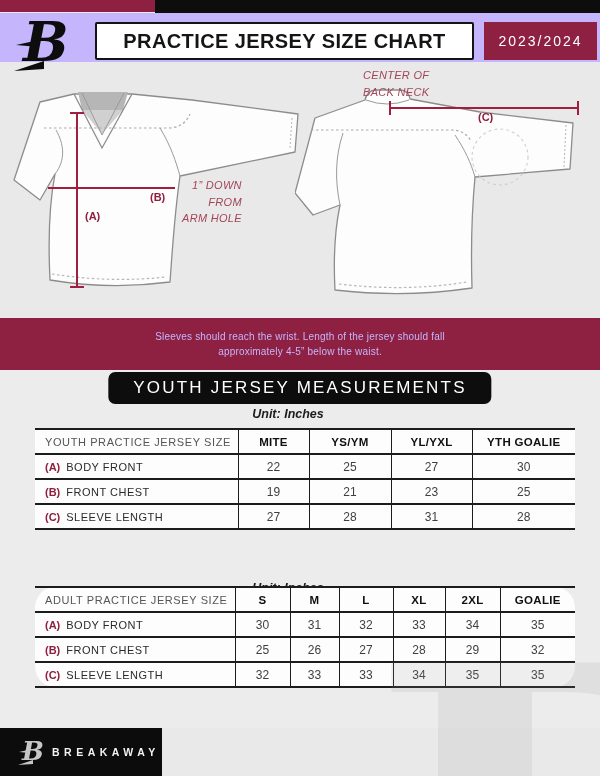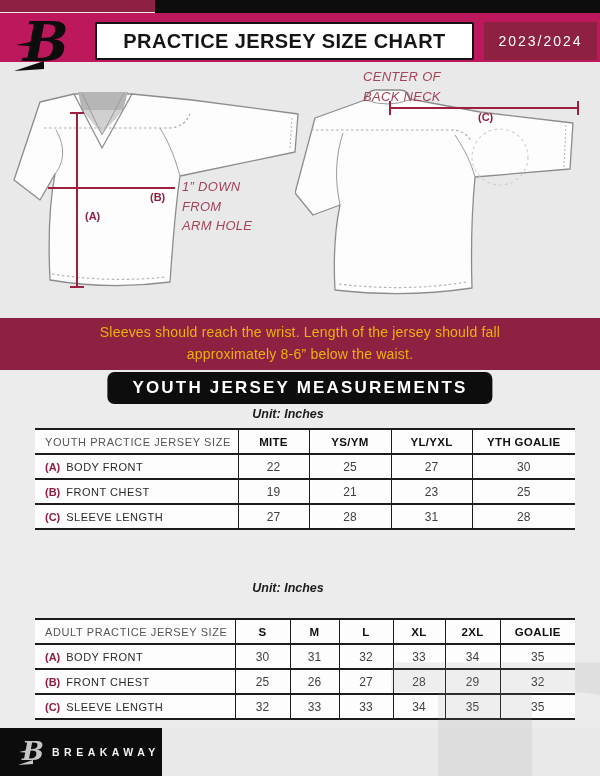--- a/index.html
+++ b/index.html
@@ -5,47 +5,47 @@
   * { margin:0; padding:0; box-sizing:border-box; }
   body { background:#cccccc; font-family:"Liberation Sans", sans-serif; }
   #page { position:relative; width:600px; height:776px; background:#e9e9e9; overflow:hidden; margin:0 auto; }
 
   
   .topbar { position:absolute; left:0; top:0; width:600px; height:13px; }
   .topbar .maroon-seg { position:absolute; left:0; top:0; width:155px; height:12px; background:#8e2142; }
   .topbar .black-seg { position:absolute; left:155px; top:0; width:445px; height:13px; background:#0d0d0d; }
 
   
-  .header { position:absolute; left:0; top:13px; width:600px; height:67px; background:#be185d; }
+  .header { position:absolute; left:0; top:13px; width:600px; height:67px; background:#c4b5fd; }
   .title-box { position:absolute; left:95px; top:9px; width:379px; height:38px; background:#ffffff;
                border:2px solid #141414; border-radius:2px; display:flex; align-items:center; justify-content:center; }
   .title-box span { font-size:20px; font-weight:bold; color:#151515; letter-spacing:.4px; }
   .season-box { position:absolute; left:484px; top:9px; width:113px; height:38px; background:#8e2142;
                 display:flex; align-items:center; justify-content:center; }
   .season-box span { font-size:14px; font-weight:normal; color:#fff; letter-spacing:2px; }
   .logo { position:absolute; left:14px; top:14px; z-index:6; }
 
   
   .diagrams { position:absolute; left:0; top:62px; width:600px; height:256px; background:#e9e9e9; }
   .jersey-svg { position:absolute; }
-  .dnote { position:absolute; font-style:italic; font-size:13px; line-height:1.5; color:#a34458; letter-spacing:.3px; white-space:pre-line; }
+  .dnote { position:absolute; font-style:italic; font-size:11px; line-height:1.5; color:#a34458; letter-spacing:.3px; white-space:pre-line;text-align:right; }
   .dkey  { position:absolute; font-weight:bold; font-size:11px; color:#8e1f3e; }
 
   
   .banner { position:absolute; left:0; top:318px; width:600px; height:52px; background:#8e2142;
             display:flex; flex-direction:column; align-items:center; justify-content:center; }
-  .banner span { color:#eab308; font-size:14px; line-height:1.55; letter-spacing:.2px; }
+  .banner span { color:#c4b5fd; font-size:10px; line-height:1.55; letter-spacing:.2px; }
 
   
   .sections { position:absolute; left:0; top:370px; width:600px; height:358px; background:#ececec; }
   .watermark { position:absolute; left:368px; top:282px; font-family:"DejaVu Serif", serif; font-weight:bold;
                font-size:500px; line-height:.8; color:rgba(150,150,150,0.14); z-index:3; pointer-events:none; }
   .sec-title { position:absolute; left:50%; transform:translateX(-50%); height:32px; background:#0d0d0d;
                border-radius:7px; display:flex; align-items:center; padding:0 25px; z-index:2; }
-  .sec-title span { color:#fff; font-weight:bold; font-size:17px; letter-spacing:2.2px; white-space:nowrap; }
+  .sec-title span { color:#fff; font-weight:normal; font-size:17px; letter-spacing:2.2px; white-space:nowrap; }
   .unit-line { position:absolute; left:0; width:576px; text-align:center; font-style:italic; font-weight:bold;
                font-size:12.5px; color:#1c1c1c; z-index:2; }
   .mtable { position:absolute; left:35px; width:540px; border-collapse:collapse; background:#fdfdfd;
             table-layout:fixed; z-index:2; }
   .mtable td { border-top:2px solid #1c1c1c; border-bottom:2px solid #1c1c1c; height:25px; padding:0;
                font-size:12px; color:#3f3f3f; text-align:center; vertical-align:middle; }
   .mtable td.vcol { border-left:1.5px solid #1c1c1c; }
   .mtable td.labcol { text-align:left; padding-left:10px; }
   .mtable .size-header { font-size:11px; letter-spacing:.6px; color:#555; font-weight:normal; }
   .mtable .col-header { font-weight:bold; color:#101010; font-size:11.5px; letter-spacing:.3px; }
@@ -130,21 +130,21 @@
     <span class="dkey" style="left:478px; top:49px;">(C)</span>
     <span class="dkey" style="left:150px; top:129px;">(B)</span>
     <span class="dnote" style="left:182px; top:115px;">1” DOWN
 FROM
 ARM HOLE</span>
     <span class="dkey" style="left:85px; top:148px;">(A)</span>
   </div>
 
   <div class="banner">
     <span>Sleeves should reach the wrist. Length of the jersey should fall</span>
-    <span>approximately 8-6” below the waist.</span>
+    <span>approximately 4-5” below the waist.</span>
   </div>
 
   <div class="sections">
 
     <div class="sec-title" style="top:2px;">
       <span>YOUTH JERSEY MEASUREMENTS</span>
     </div>
     <div class="unit-line" style="top:37px;">Unit: Inches</div>
 
     <table class="mtable" style="top:58px;">
@@ -182,21 +182,21 @@
         <td class="vcol">27</td>
         <td class="vcol">28</td>
         <td class="vcol">31</td>
         <td class="vcol">28</td>
       </tr>
     </tbody>
       </table>
 
     <div class="unit-line" style="top:211px;">Unit: Inches</div>
 
-    <table class="mtable" style="top:248px;">
+    <table class="mtable" style="top:216px;border-radius:22px;">
       <colgroup>
           <col style="width:200px">
           <col style="width:55px">
           <col style="width:49px">
           <col style="width:54px">
           <col style="width:52px">
           <col style="width:55px">
           <col style="width:75px">
         </colgroup>
       <tbody>

